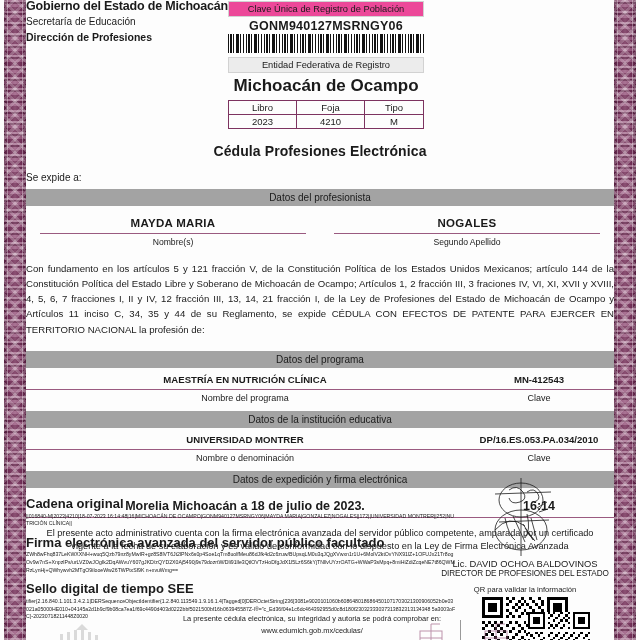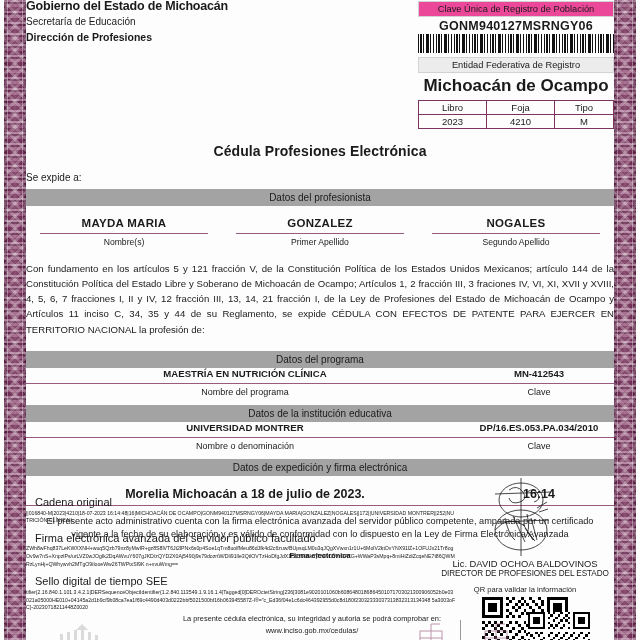--- a/index.html
+++ b/index.html
@@ -34,21 +34,21 @@
   }
   .edge:after{
     content:"";position:absolute;left:3px;right:3px;top:0;bottom:0;
     border-left:1px solid rgba(255,255,255,.35);
     border-right:1px solid rgba(255,255,255,.35);
   }
 
   .page{position:absolute;left:26px;right:26px;top:0;bottom:0;}
 
   
-  .hdr{display:flex;justify-content:space-between;align-items:flex-start;gap:47px;}
+  .hdr{display:flex;align-items:flex-start;}
   .hdr-left{padding-top:0;}
   .org-title{font-size:12.5px;font-weight:bold;line-height:1.08;margin:0 0 1px;letter-spacing:-.2px;}
   .org-sub{font-size:10px;line-height:1.45;margin:0;}
   .org-dir{font-size:10.5px;font-weight:bold;line-height:1.5;margin:1px 0 0;}
 
   .hdr-right{width:196px;text-align:center;margin-top:1px;}
   .curp-label{font-size:9.3px;background:#ec4899;padding:2px 0;border:1px solid #d2d2d2;}
   .curp-val{font-size:12.5px;font-weight:bold;letter-spacing:.25px;padding:2px 0 1px;}
   .barcode{height:19px;margin:0 0 4px;
     background:repeating-linear-gradient(90deg,
@@ -71,37 +71,37 @@
 
   .names{display:flex;margin-top:11px;}
   .names>div{flex:1;text-align:center;}
   .nm{font-size:11.5px;font-weight:bold;letter-spacing:.3px;}
   .nm-rule{border-bottom:1px solid #9a5a80;margin:4px 14px 3px;}
   .nm-lbl{font-size:8.6px;}
 
   .legal{font-size:9.6px;line-height:1.58;text-align:justify;margin:14px 0 0;}
 
   
-  .row{display:flex;align-items:baseline;margin-top:0;}
+  .row{display:flex;align-items:baseline;margin-top:6px;}
   .row .a{flex:1;text-align:center;}
   .row .b{width:150px;text-align:center;}
   .v{font-size:9.6px;font-weight:bold;}
   .rule{border-bottom:1px solid #9a5a80;margin:4px 0 3px;}
   .lbl{font-size:9px;}
 
   .big-place{font-size:12.5px;font-weight:bold;}
   .big-time{font-size:12.5px;font-weight:bold;}
 
   .disclaimer{font-size:9.2px;line-height:1.45;text-align:center;margin:9px 6px 0;}
 
   .fe-label{text-align:center;font-size:7.4px;font-weight:bold;margin-top:10px;}
 
   
   .tech{position:absolute;left:0;top:496px;width:430px;}
-  .tech h4{font-size:11px;font-weight:normal;margin:0 0 1.5px;padding-left:9px;}
+  .tech h4{font-size:13px;font-weight:bold;margin:0 0 1.5px;}
   .tech p{font-size:5.2px;line-height:1.48;margin:0 0 7px;word-break:break-all;}
 
   
   .sigbox{position:absolute;right:0;top:478px;width:178px;text-align:center;}
   .scribble{height:78px;position:relative;margin:0 auto;width:120px;}
   .scribble svg{position:absolute;left:0;top:0;}
   .sig-name{font-size:9.4px;margin-top:2px;}
   .sig-role{font-size:8.2px;letter-spacing:-.1px;}
   .qr-cap{font-size:7.6px;margin:7px 0 3px;}
   .qr{width:86px;height:86px;margin:0 auto;}
@@ -158,25 +158,20 @@
   <div class="expide">Se expide a:</div>
 
   <div class="sect-bar">Datos del profesionista</div>
   <div class="names">
     <div>
       <div class="nm">MAYDA MARIA</div>
       <div class="nm-rule"></div>
       <div class="nm-lbl">Nombre(s)</div>
     </div>
     <div>
-      <div class="nm">GONZALEZ</div>
-      <div class="nm-rule"></div>
-      <div class="nm-lbl">Primer Apellido</div>
-    </div>
-    <div>
       <div class="nm">NOGALES</div>
       <div class="nm-rule"></div>
       <div class="nm-lbl">Segundo Apellido</div>
     </div>
   </div>
 
   <div class="legal">Con fundamento en los artículos 5 y 121 fracción V, de la Constitución Política de los Estados Unidos Mexicanos; artículo 144 de la Constitución Política del Estado Libre y Soberano de Michoacán de Ocampo; Artículos 1, 2 fracción III, 3 fraciones IV, VI, XI, XVII y XVIII, 4, 5, 6, 7 fracciones I, II y IV, 12 fracción III, 13, 14, 21 fracción I, de la Ley de Profesiones del Estado de Michoacán de Ocampo y Artículos 11 inciso C, 34, 35 y 44 de su Reglamento, se expide CÉDULA CON EFECTOS DE PATENTE PARA EJERCER EN TERRITORIO NACIONAL la profesión de:</div>
 
   <div class="sect-bar" style="margin-top:14px;">Datos del programa</div>
   <div class="row">
@@ -220,21 +215,20 @@
   <div class="row" style="margin-top:11px;">
     <div class="a">
       <div class="big-place">Morelia Michoacán a 18 de julio de 2023.</div>
     </div>
     <div class="b">
       <div class="big-time">16:14</div>
     </div>
   </div>
   <div class="rule"></div>
   <div class="disclaimer">El presente acto administrativo cuenta con la firma  electrónica avanzada del servidor público competente, amparada por un certificado vigente a la fecha de su elaboración y es válido de conformidad con lo dispuesto en la Ley de Firma Electrónica Avanzada</div>
-  <div class="fe-label">Firma electrónica</div>
 
   <div class="tech">
     <h4>Cadena original</h4>
     <p>||016840-M|2023|4210|18-07-2023 16:14:48|16|MICHOACÁN DE OCAMPO|GONM940127MSRNGY06|MAYDA MARIA|GONZALEZ|NOGALES||172||UNIVERSIDAD MONTRER||252|NUTRICIÓN CLÍNICA||</p>
     <h4>Firma electrónica avanzada del servidor público facultado</h4>
     <p>ZWh8wFhq837LeKWXXNH+wuq5Qzb79nz8yMwIR+gz8S8lVT6Jt2lPNx6s0p4Soe1qTm8uolfMeu86dJfk4d2c6zuw/BUpsqLM0u3qJQgXVwxn1r1U+6MolV2ktOvYNX91lZ+1OFUJx21Tr8ogOv9w7nS+XnpzlPs/urLVZ0wJOgIk2DqAWvuY607gJKD/zQYD2X0Aj5490j9s79dozrtW/Dli91lle3QtlOVTzHoDfgJdX1l5Lz6S6kYjTNllvUYzrOATG+WWaP3sMpq+8miHiZdiZcqeNE7t86QWMRzLynHj+QWhywvh2MTgO9ilooeWw26TWPtxSf9K n+xvuWmg==</p>
     <h4>Sello digital de tiempo SEE</h4>
     <p>tifier{2.16.840.1.101.3.4.2.1|DERSequenceObjectIdentifier{1.2.840.113549.1.9.16.1.4|Tagged[0[DEROctetString[236[3081e9020101060b6086480186864501071703021300906052b0e03021a05000HE010+04145a2d1b9cf9b08ca7ea1f69c4490d403d0222bbf5021500bf16b063945587Z-l®="c_Ed36f04e1c6dc464392955d0c8d180f23032333037313832313134348 5a3003oFC}-20230718211448Z0020</p>
   </div>
 
@@ -303,21 +297,21 @@
           <path d="M9 26h1v1h-1zM12 26h1v1h-1zM14 26h1v1h-1zM18 26h1v1h-1zM21 26h1v1h-1zM24 26h1v1h-1zM27 26h1v1h-1z"></path>
           <path d="M8 27h1v1h-1zM10 27h1v1h-1zM15 27h1v1h-1zM17 27h1v1h-1zM20 27h1v1h-1zM22 27h1v1h-1zM25 27h1v1h-1z"></path>
           <path d="M9 28h1v1h-1zM11 28h1v1h-1zM13 28h1v1h-1zM16 28h1v1h-1zM19 28h1v1h-1zM23 28h1v1h-1zM26 28h1v1h-1zM28 28h1v1h-1z"></path>
         </g>
       </svg>
     </div>
   </div>
 
   <div class="footer">
     <p>La presente cédula electrónica, su integridad y autoria se podrá comprobar en:</p>
-    <p>www.inciso.gob.mx/cedulas/</p>
+    <p>www.edumich.gob.mx/cedulas/</p>
   </div>
 
   <div class="seal">
     <svg width="62" height="30" viewBox="0 0 62 30">
       <g fill="#7d7d7d" opacity=".55">
         <rect x="8" y="16" width="46" height="3"></rect>
         <rect x="12" y="10" width="3" height="7"></rect>
           <rect x="19" y="8" width="3" height="9"></rect>
         <rect x="26" y="6" width="3" height="11"></rect>
           <rect x="33" y="5" width="3" height="12"></rect>

